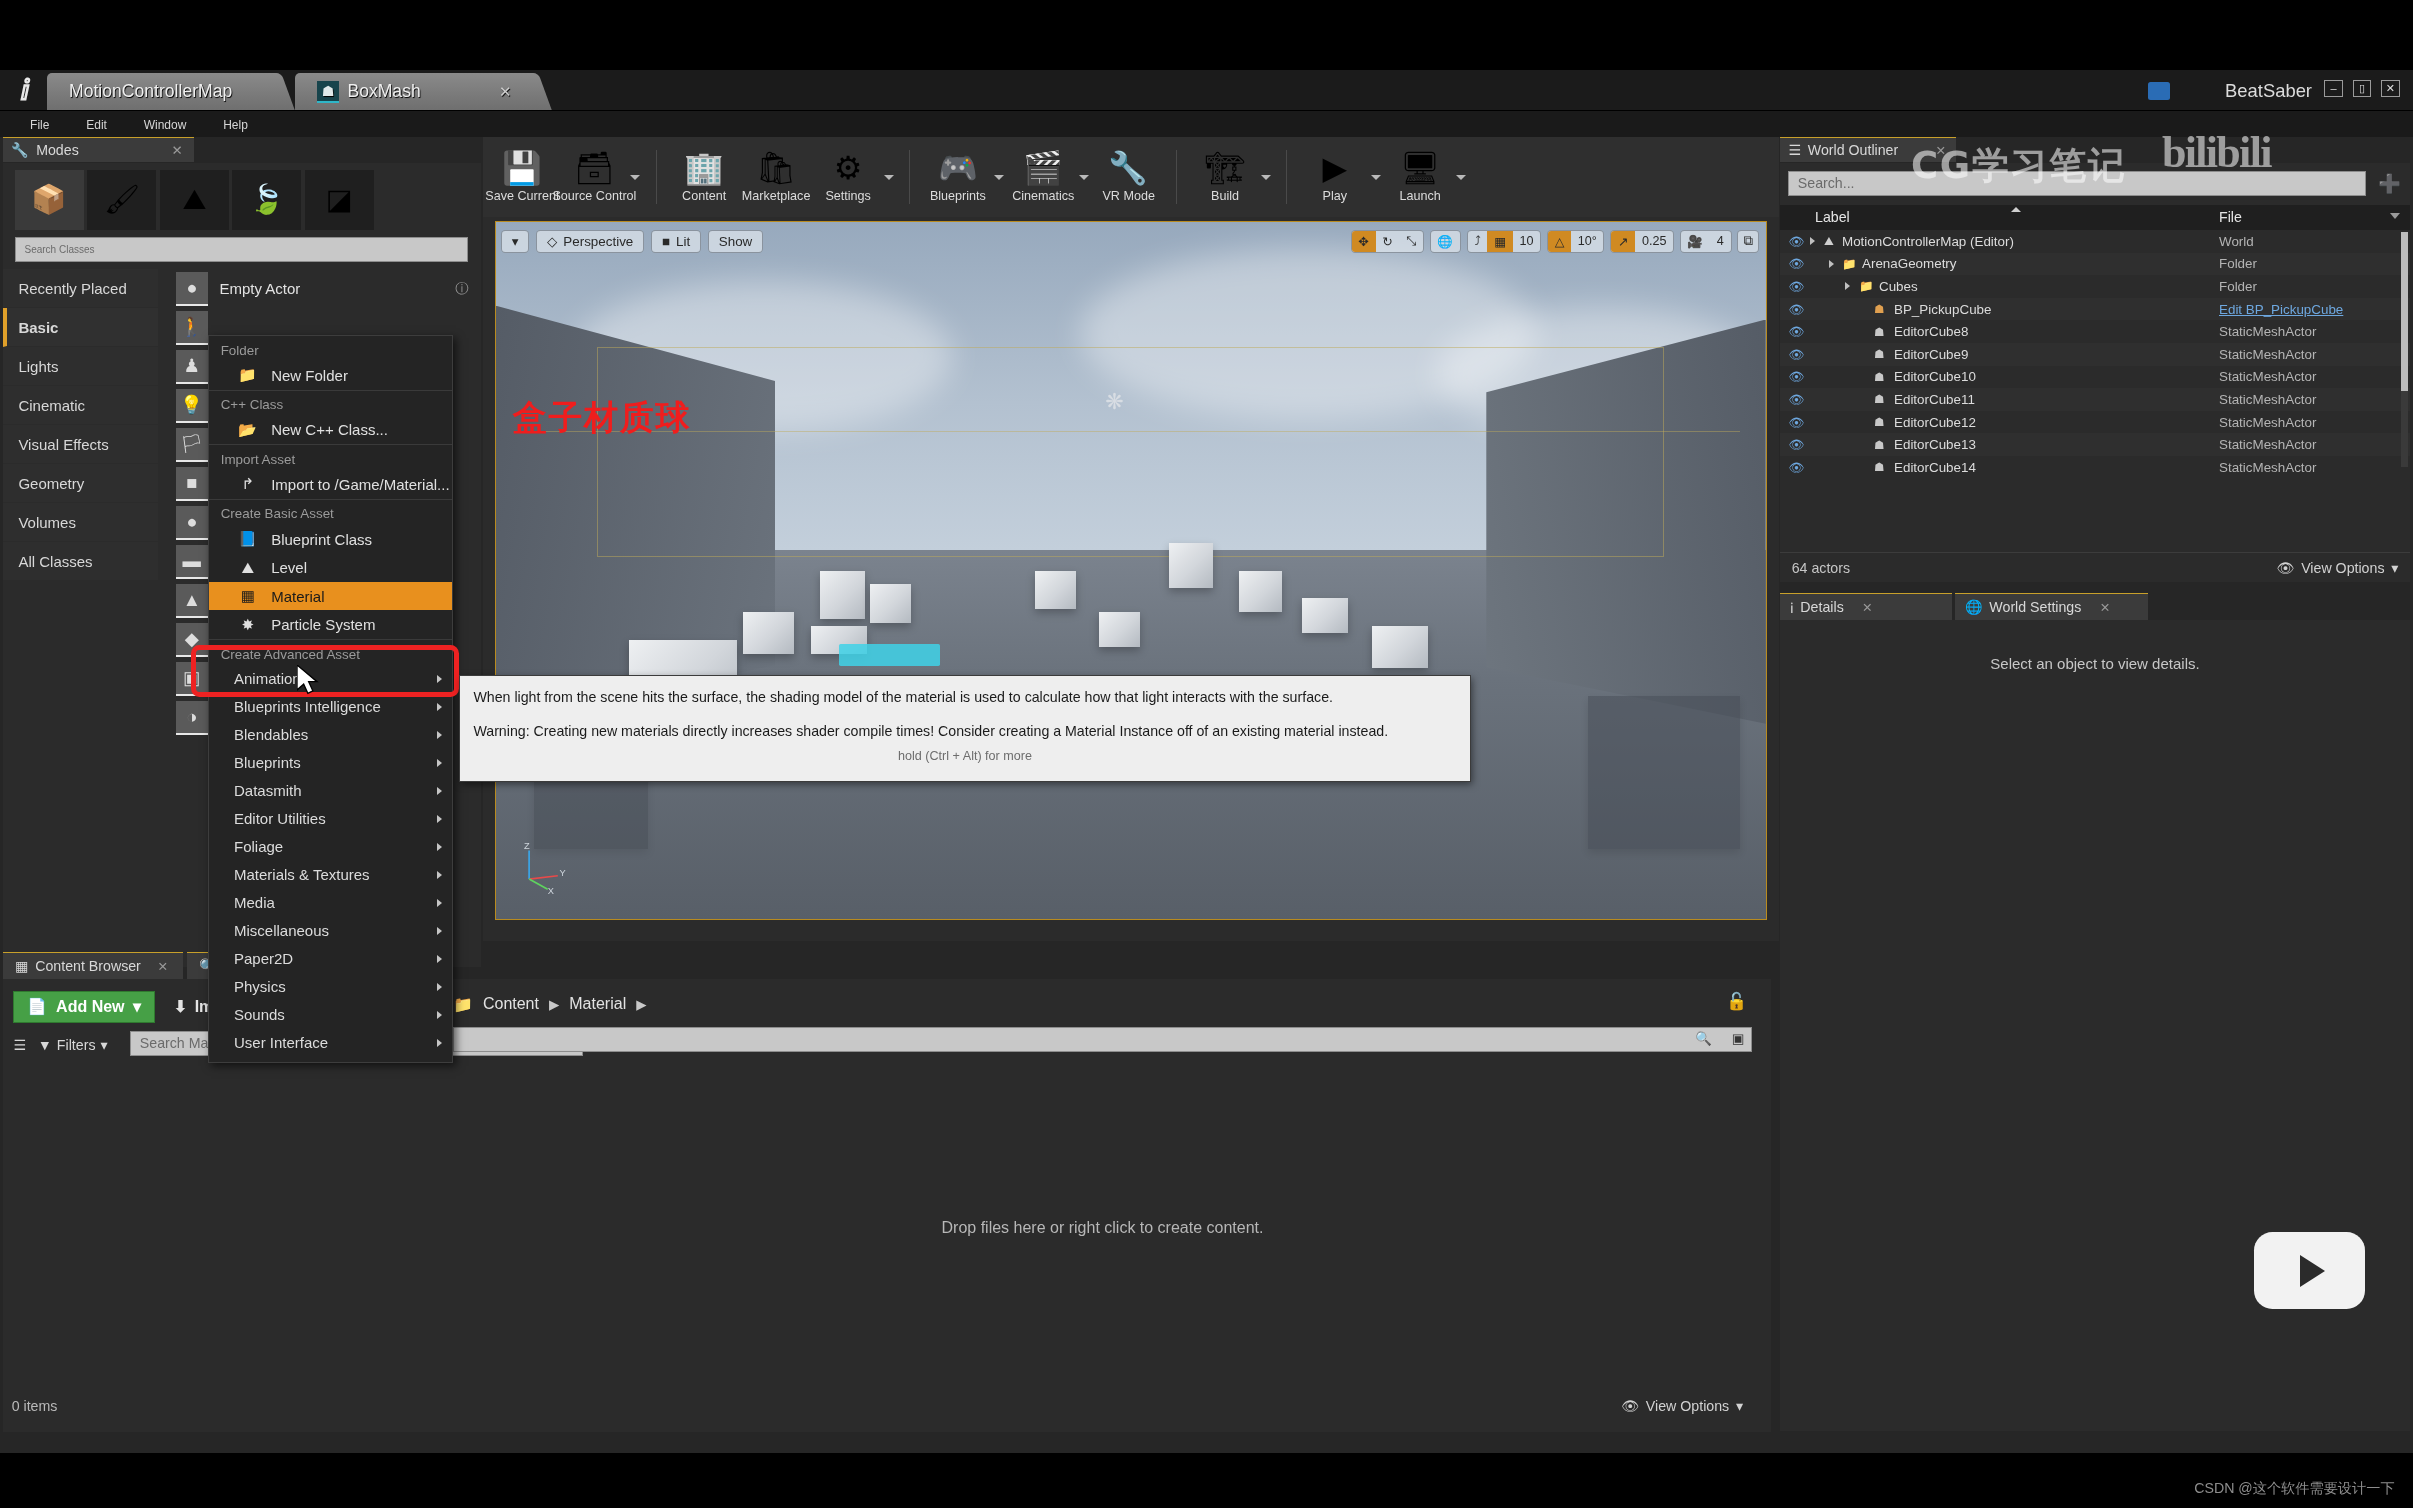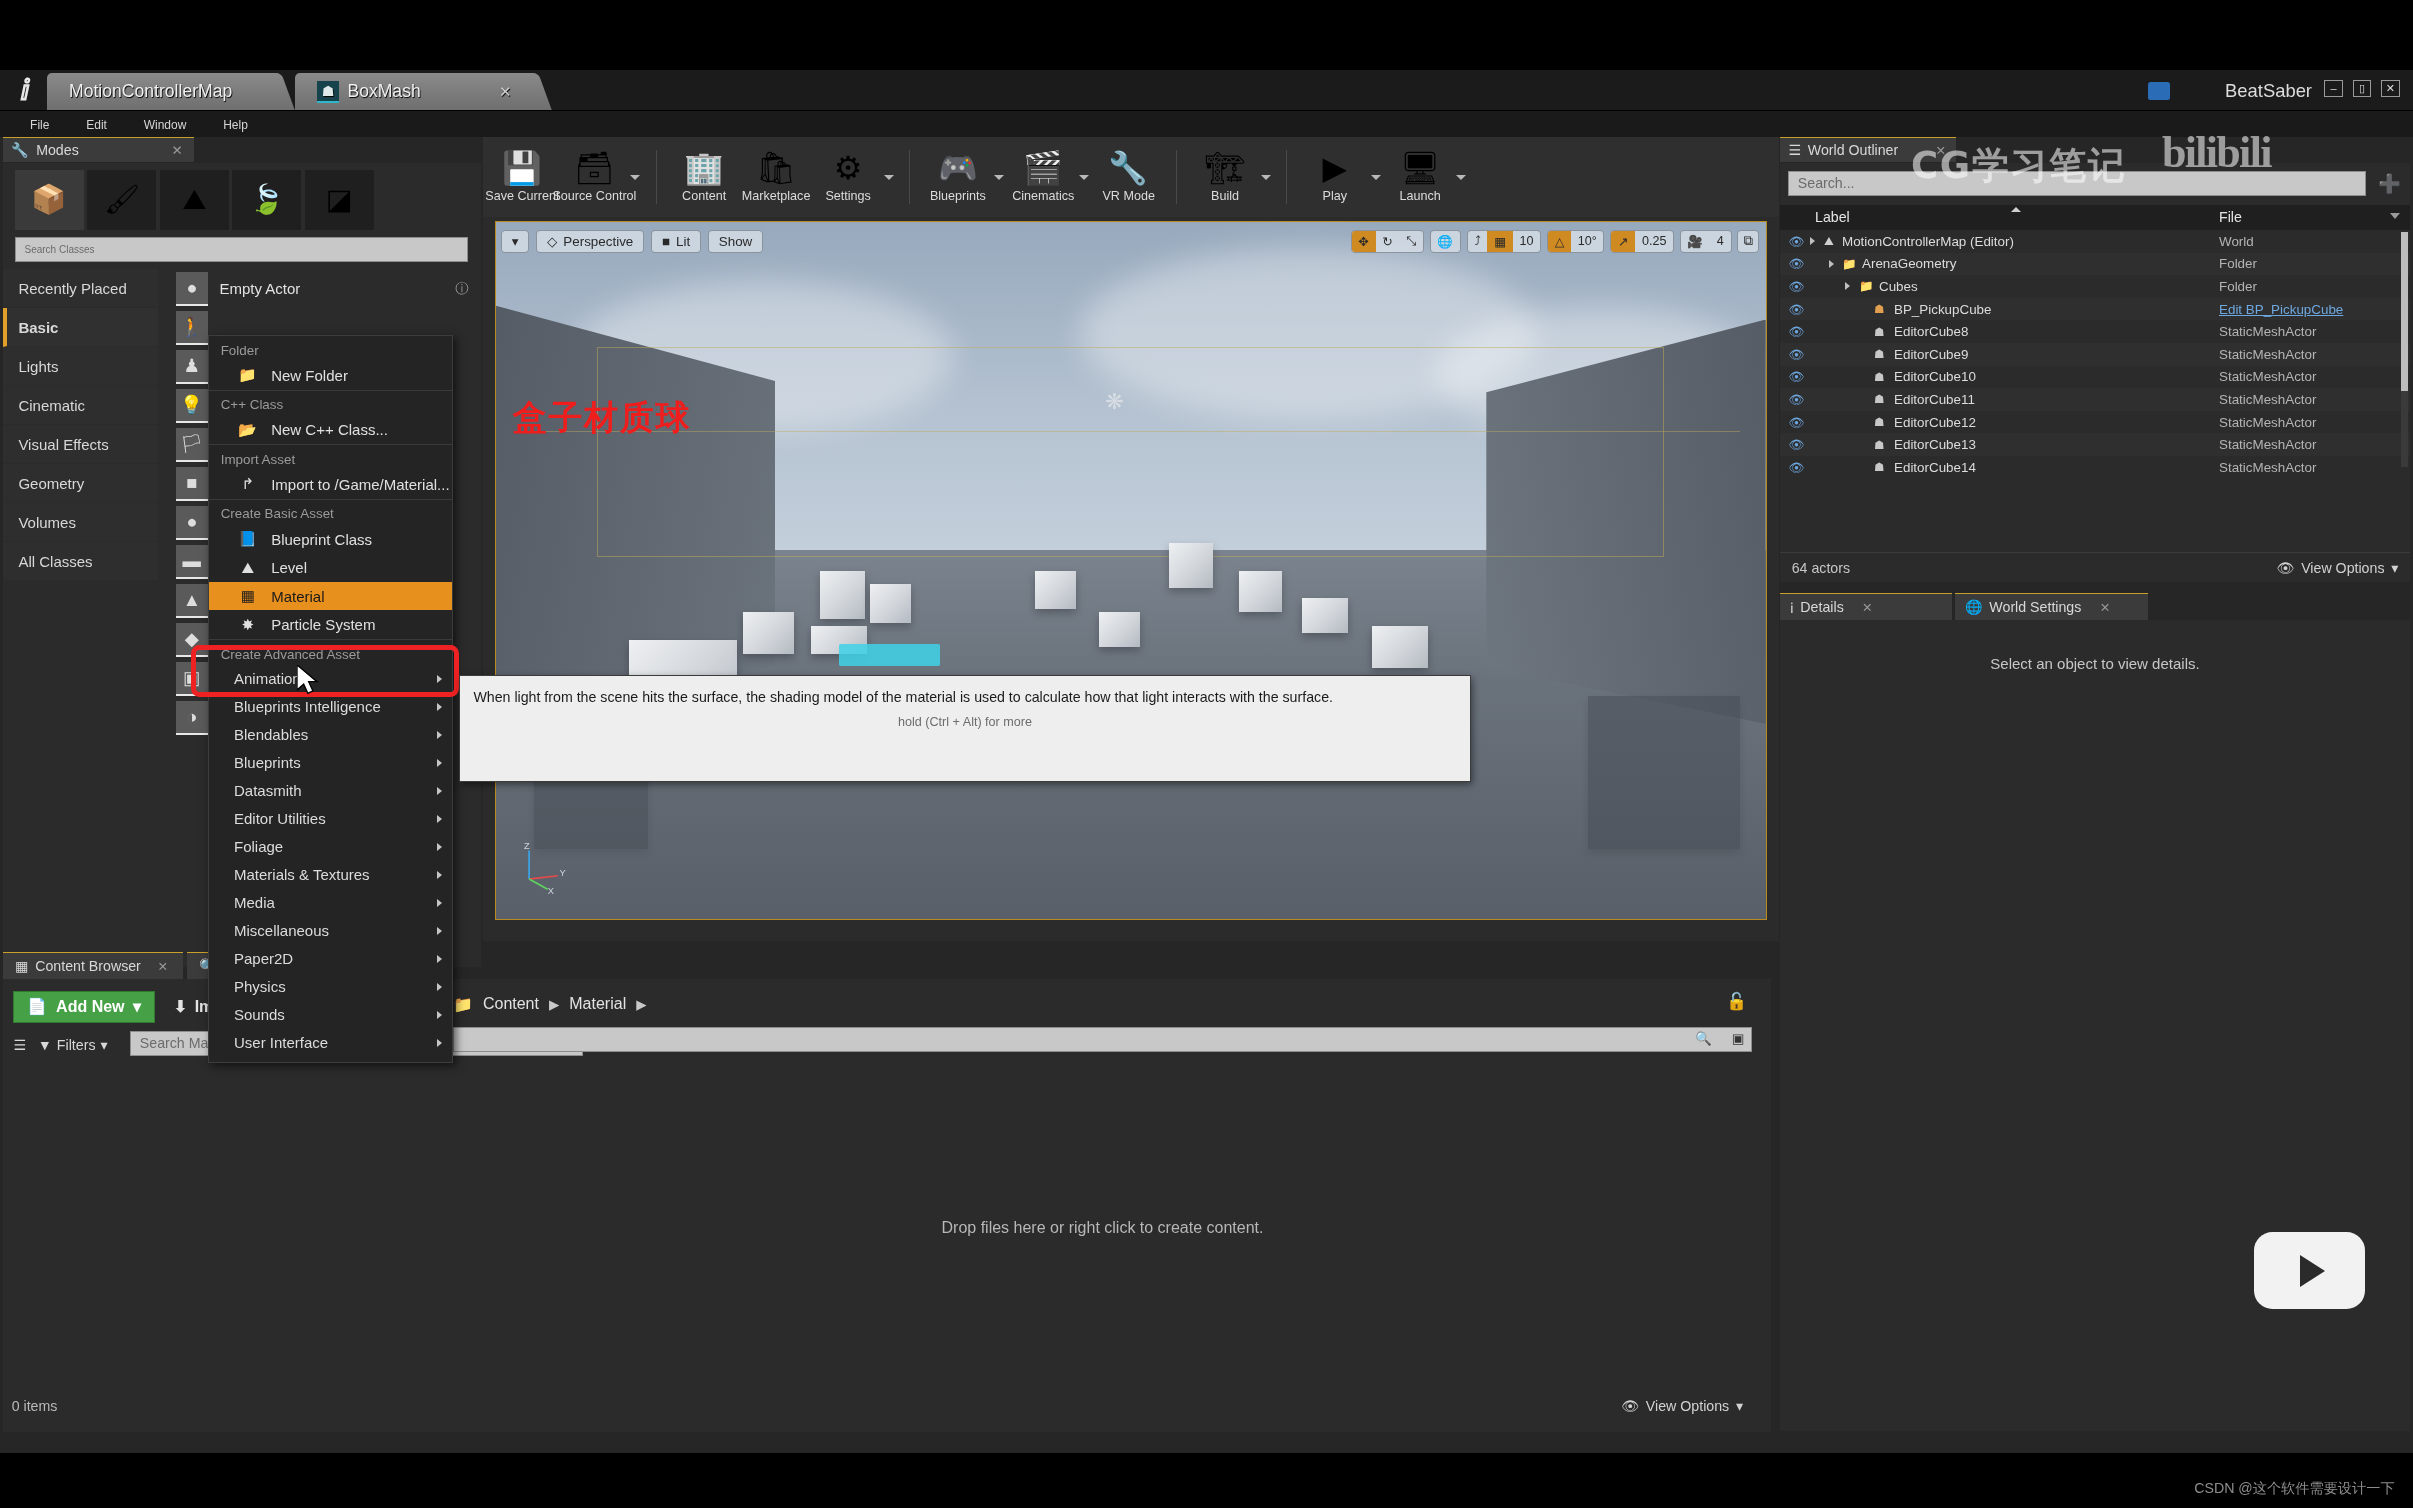--- a/index.html
+++ b/index.html
@@ -754,20 +754,21 @@
   <div class="ctx-hlbox"></div>
 
   <div class="cursor">
     <svg width="25" height="35" viewBox="0 0 30 42">
       <polygon points="0,0 0,30 8,23 13,34 19,31 14,20 24,20" fill="#ffffff" stroke="#000000" stroke-width="1.6"></polygon>
     </svg>
   </div>
 
   <div class="tooltip">
     <div>When light from the scene hits the surface, the shading model of the material is used to calculate how that light interacts with the surface.</div>
+    <div class="warn">Warning: Creating new materials directly increases shader compile times!  Consider creating a Material Instance off of an existing material instead.</div>
     <div class="hold">hold (Ctrl + Alt) for more</div>
   </div>
 
   <div class="cb-tabs">
     <div class="cb-tab" style="left:0;width:180px;">
       <span>▦</span>
       <span>Content Browser</span>
       <span class="x">✕</span>
     </div>
     <div class="cb-tab" style="left:184px;width:50px;">

